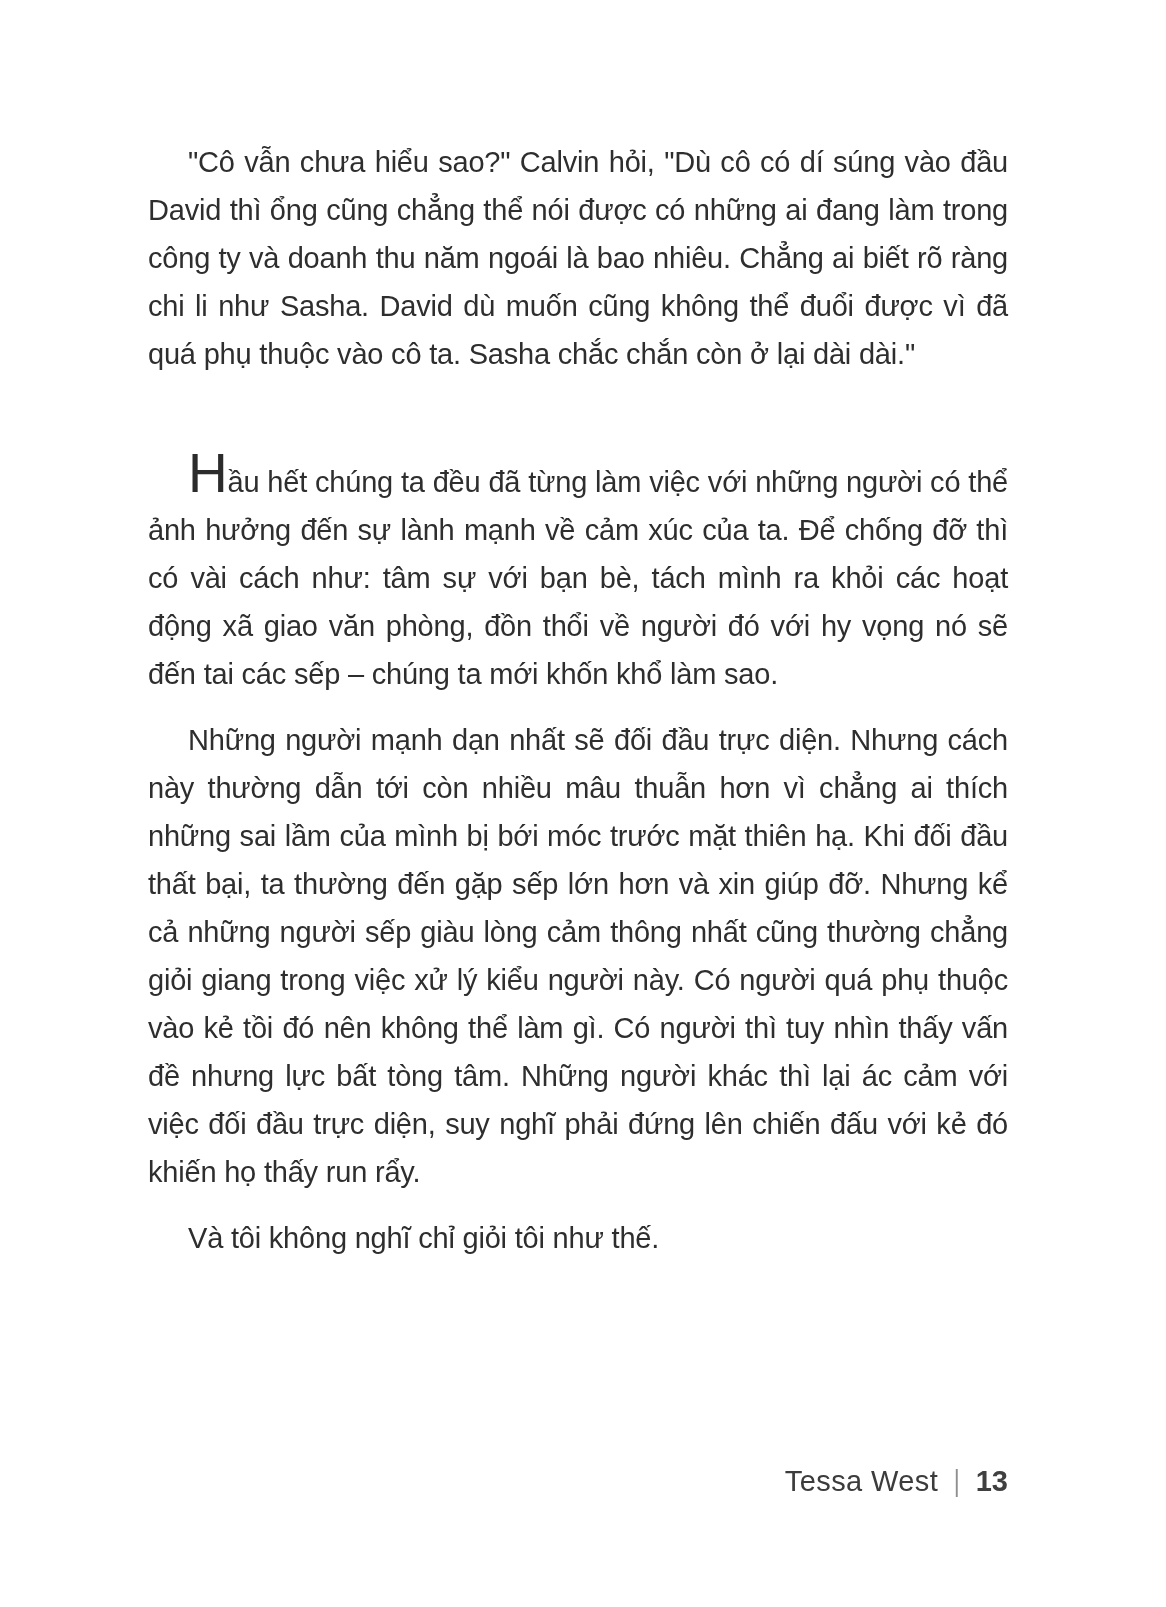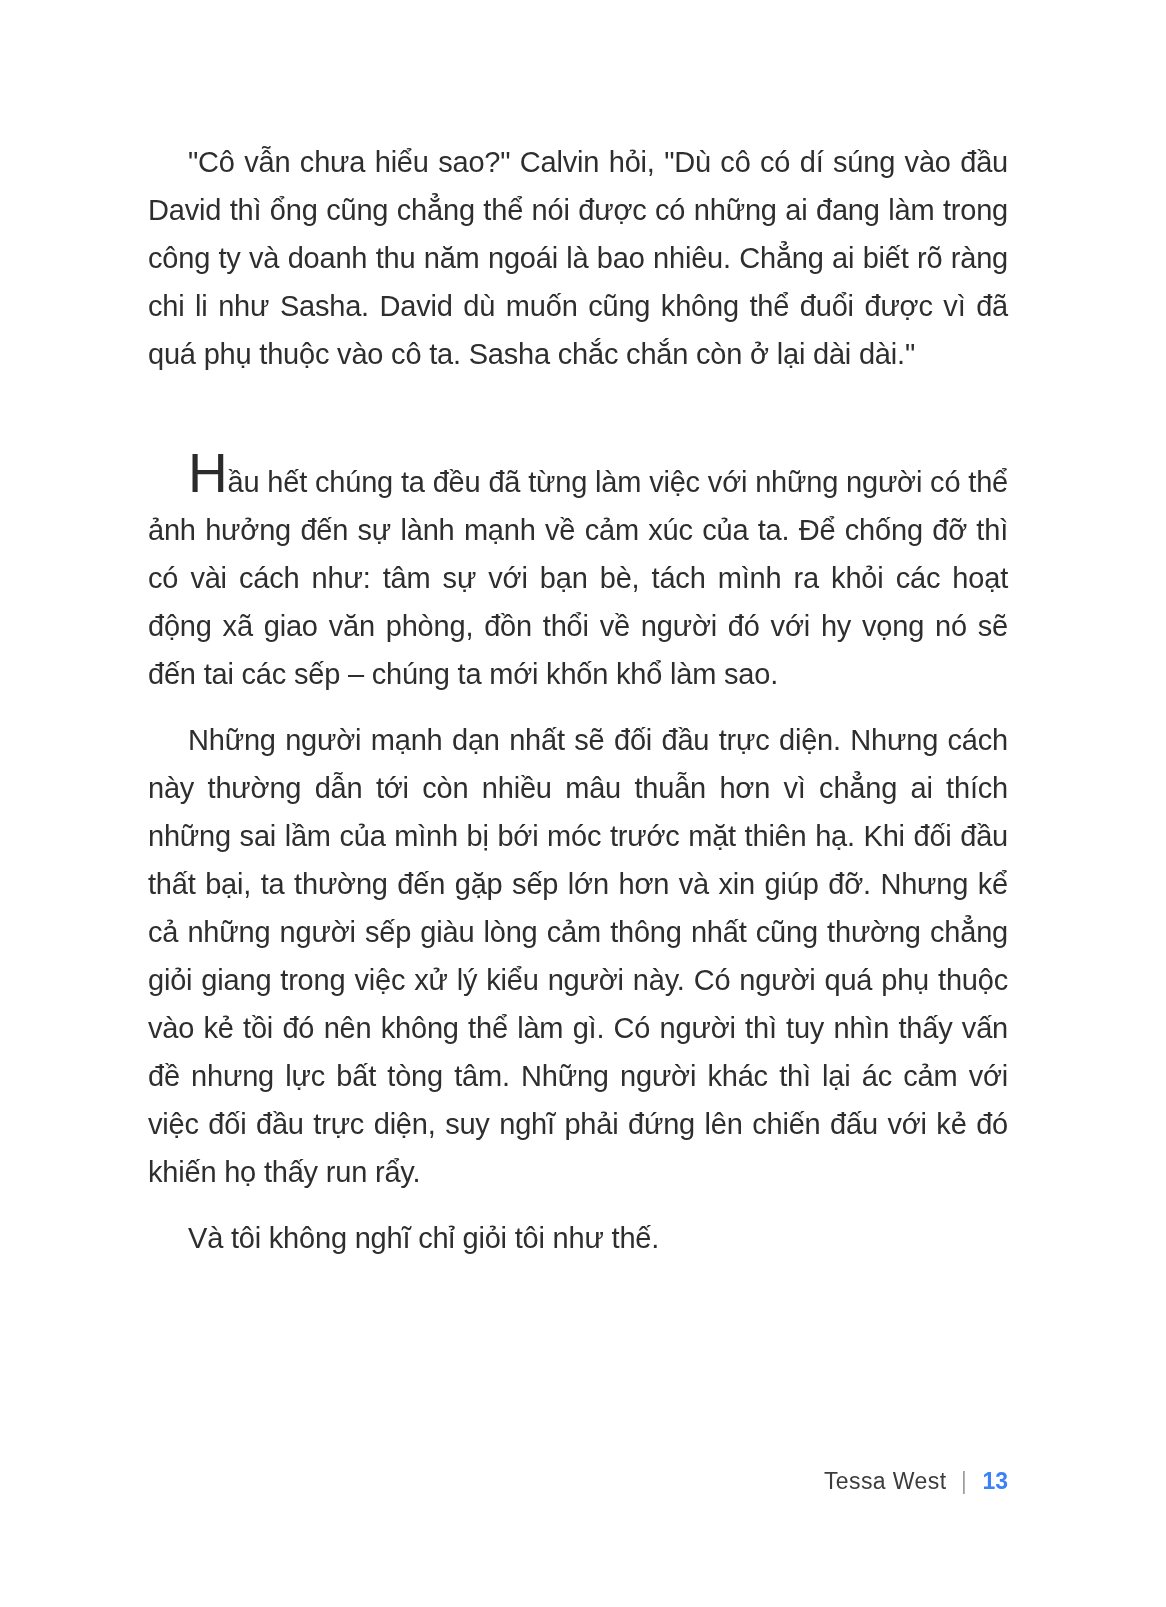--- a/index.html
+++ b/index.html
@@ -39,34 +39,34 @@
     vertical-align: baseline;
     color: #2b2b2b;
   }
   .page-footer {
     position: absolute;
     top: 1466px;
     right: 158px;
     display: flex;
     align-items: baseline;
     gap: 15px;
-    font-size: 23px;
+    font-size: 29px;
     line-height: 30px;
   }
   .footer-author {
     color: #3c3c3c;
     letter-spacing: 0.4px;
   }
   .footer-sep {
     color: #8f8f8f;
     font-weight: 300;
     transform: scaleX(0.8);
   }
   .footer-page-num {
-    color: #3b82f6;
+    color: #404040;
     font-weight: bold;
   }
 </style>
 </head>
 <body>
 
 <main class="page">
 
   <section class="text-block">
 

